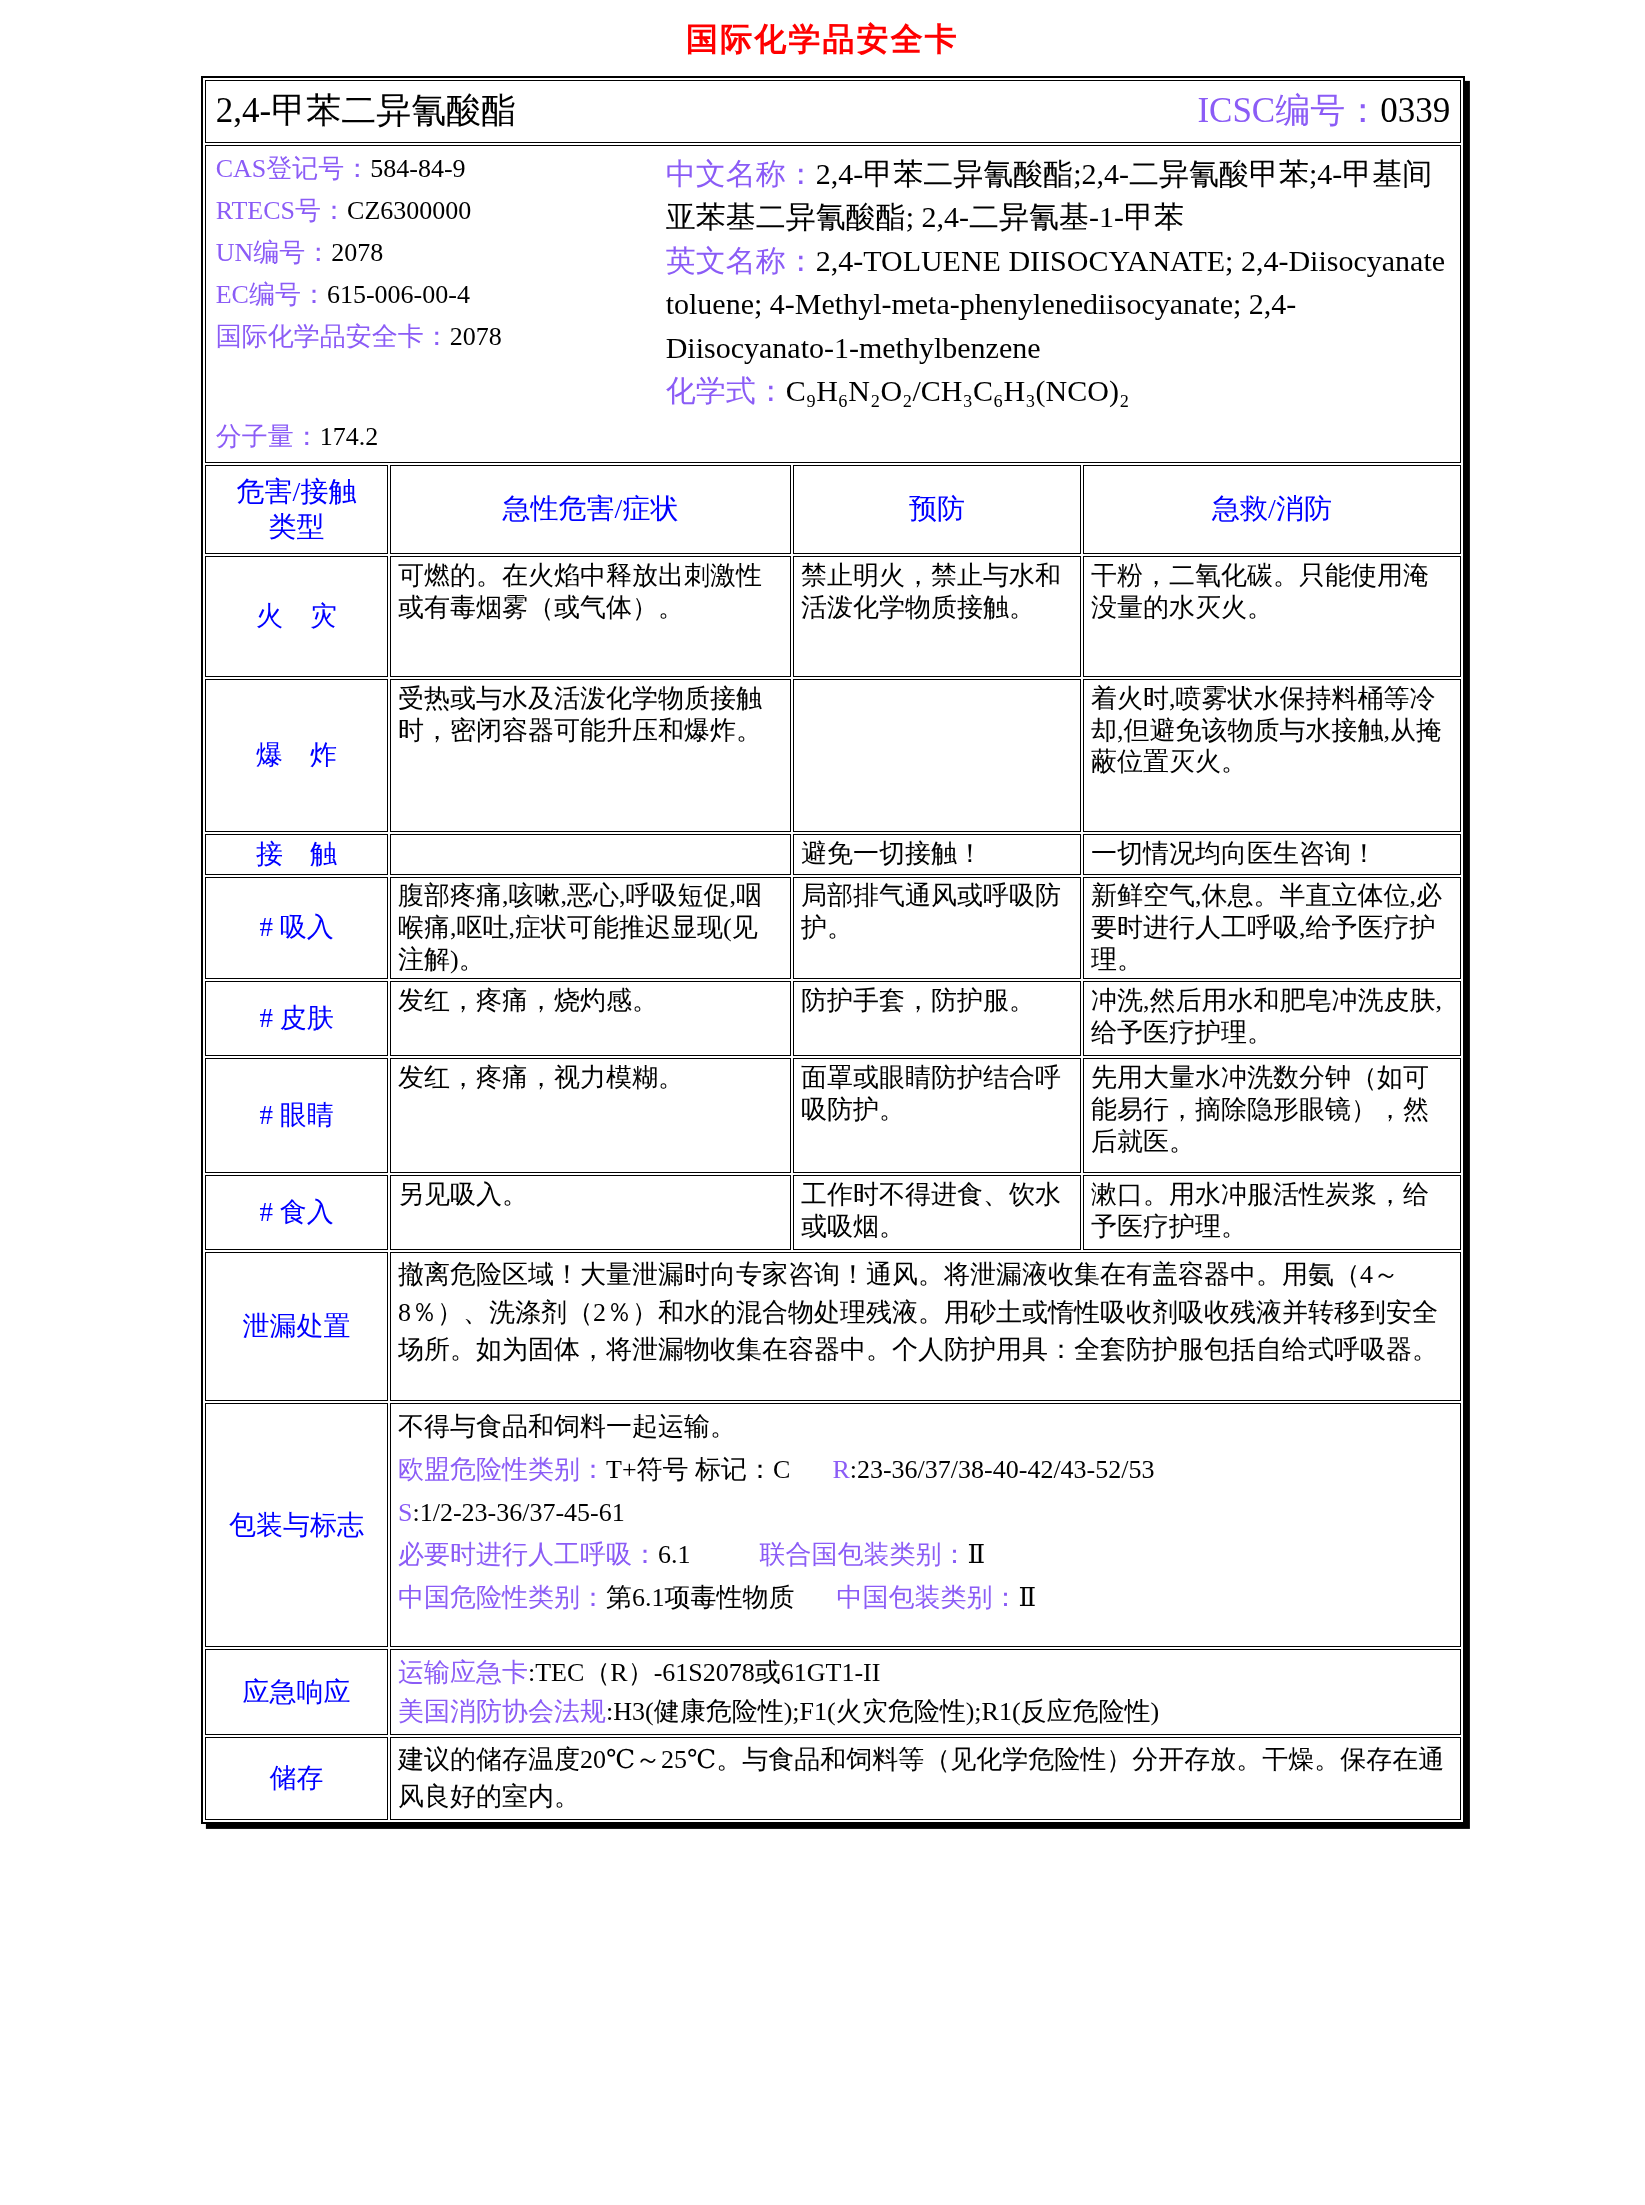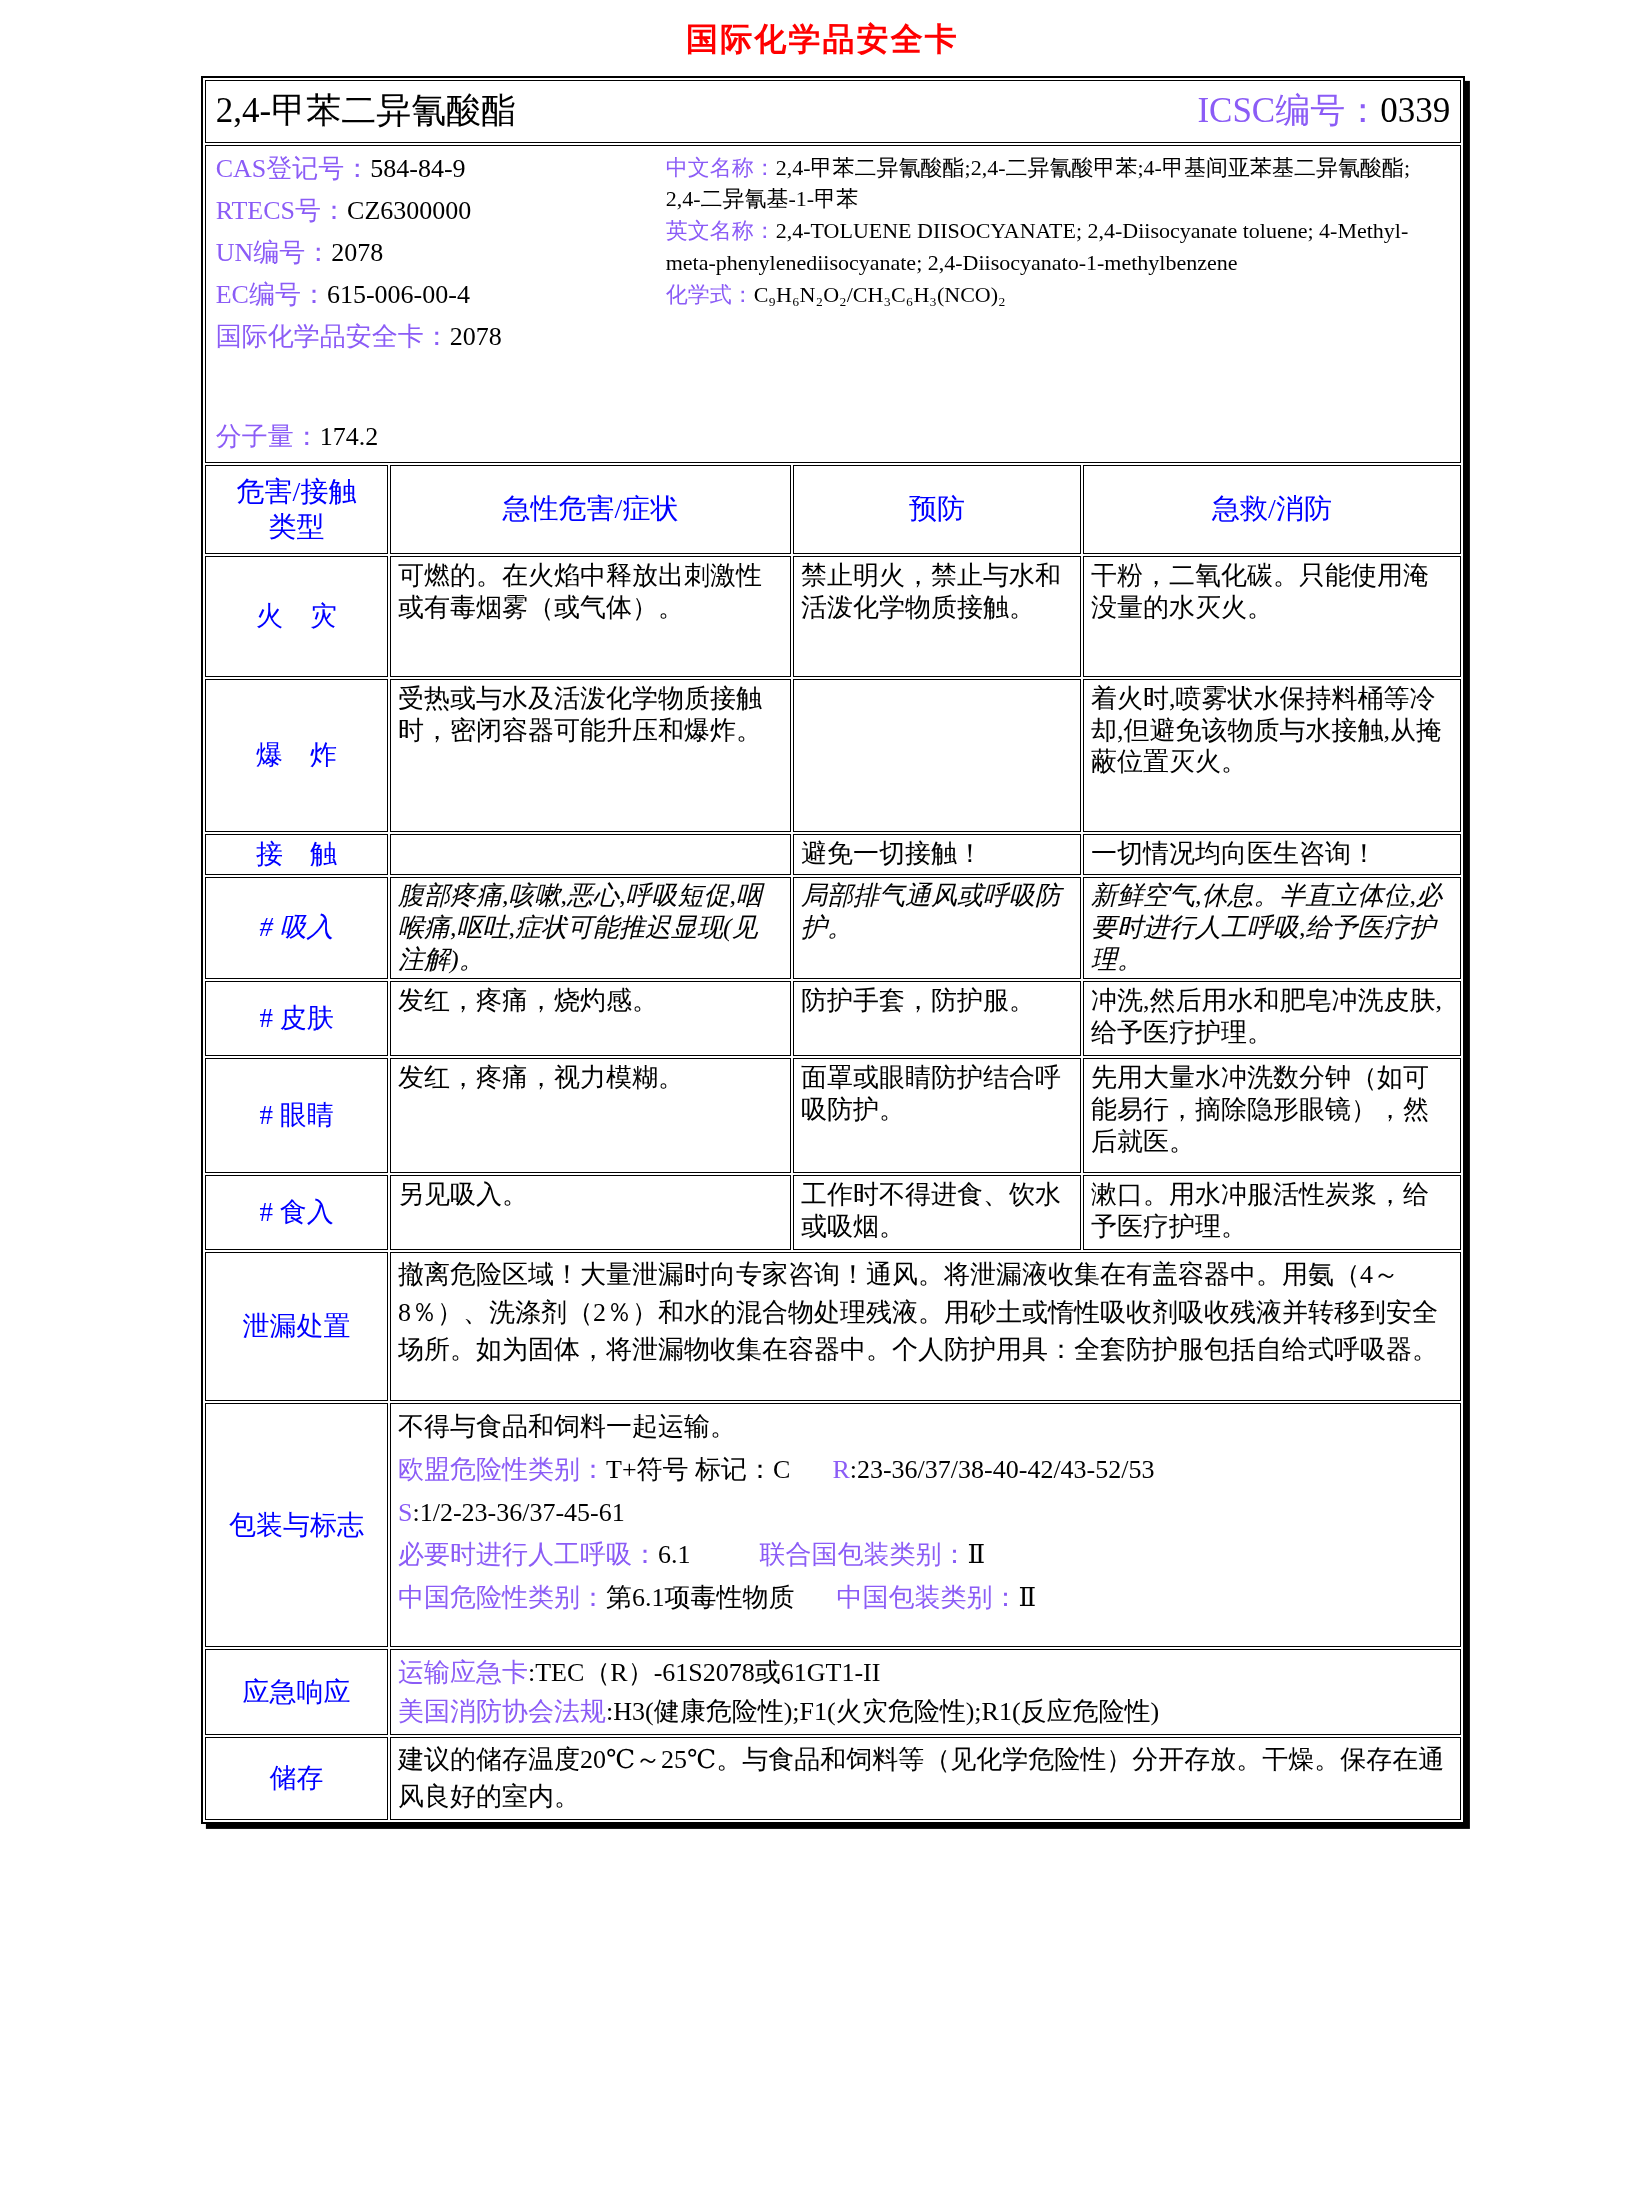--- a/index.html
+++ b/index.html
@@ -46,27 +46,27 @@
   }
   .lbl { color: #8b5cf6; }
   tr.r-title td { height: 63px; vertical-align: middle; }
   .titlebar { display: flex; justify-content: space-between; font-size: 35px; padding: 0 2.8px; }
   tr.r-id td { height: 318px; padding: 5.6px 9.7px; }
   .idwrap { display: flex; height: 100%; }
   .idleft { width: 450px; display: flex; flex-direction: column; font-size: 26px; flex-shrink: 0; }
   .id-line { margin-top: 10.4px; }
   .id-line.first { margin-top: 1.4px; }
   .id-mw { margin-top: auto; margin-bottom: 4.2px; }
-  .idright { flex: 1; font-size: 22px; line-height: 1.45; }
+  .idright { flex: 1; font-size: 30px; line-height: 1.45; }
   .id-para { margin: 0; }
   tr.r-head td { color: #0000ff; text-align: center; vertical-align: middle; font-size: 28px; white-space: pre-line; height: 89px; }
   tr.r-fire td      { height: 121px; }
   tr.r-explosion td { height: 153px; }
   tr.r-contact td   { height: 40px;  }
-  tr.r-inhale td    { height: 100px; font-style: italic; }
+  tr.r-inhale td    { height: 100px; }
   tr.r-skin td      { height: 75px; }
   tr.r-eye td       { height: 115px; }
   tr.r-ingest td    { height: 75px; }
   tr.r-spill td     { height: 149px; }
   tr.r-pack td      { height: 244px; }
   tr.r-emerg td     { height: 74px; }
   tr.r-storage td   { height: 76px; }
   .flow-text { line-height: 1.45; }
   .pack-cell .pline { margin: 11px 0; }
   .pack-cell .pline.first { margin-top: 4.2px; }

